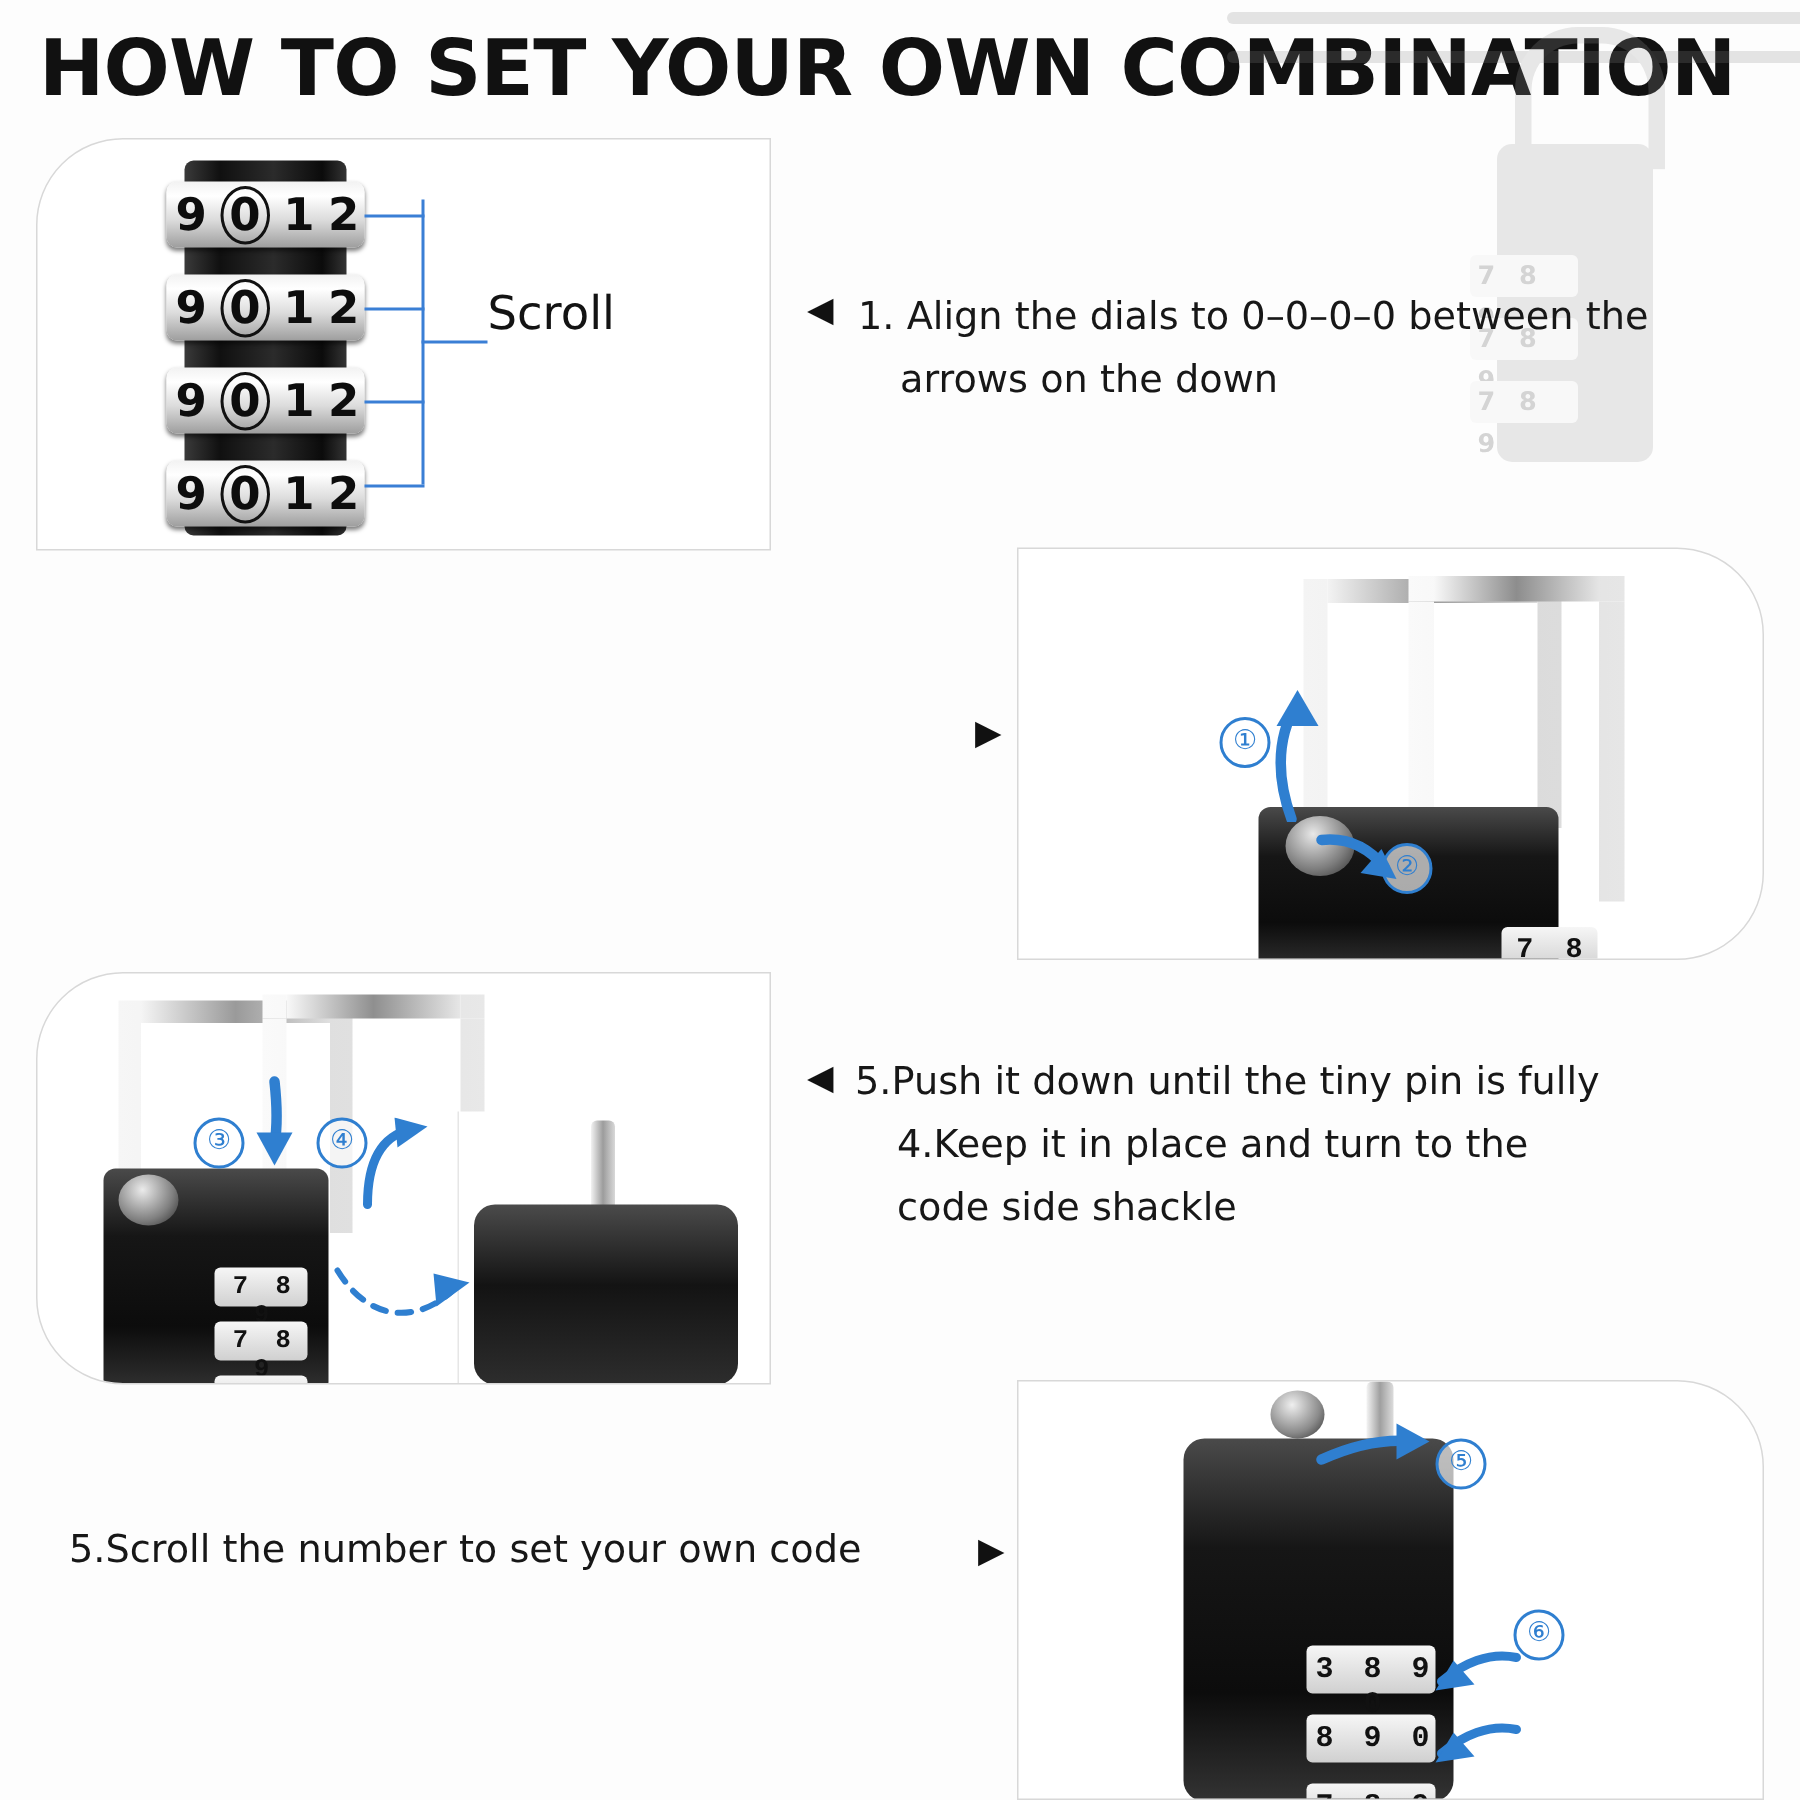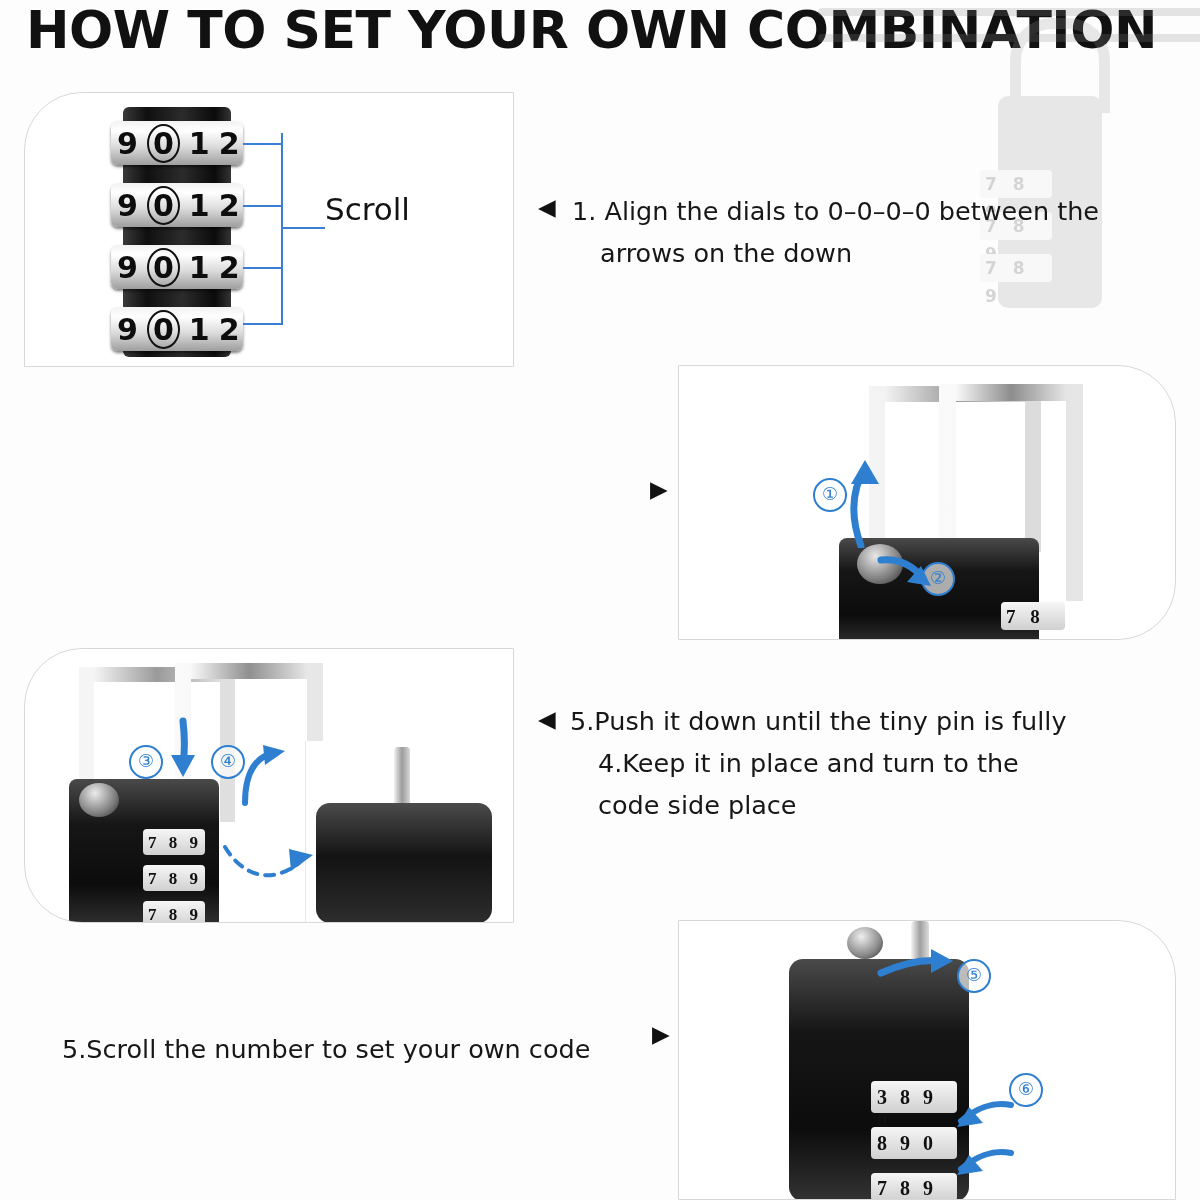--- a/index.html
+++ b/index.html
@@ -19,21 +19,21 @@
     width: 1200px;
     height: 1200px;
     background: #fdfdfd;
     overflow: hidden;
   }
 
   
   .title {
     position: absolute;
     left: 26px;
-    top: 0;
+    top: 16px;
     width: 1160px;
     font-size: 52px;
     font-weight: bold;
     letter-spacing: -0.5px;
     color: #111111;
     white-space: nowrap;
     font-family: "DejaVu Sans", sans-serif;
   }
 
   
@@ -204,25 +204,26 @@
   #panel-shackle { left: 678px; top: 365px; width: 498px; height: 275px; }
   .lockimg { position: absolute; }
   .lockbody-black {
     background: linear-gradient(to bottom,#4a4a4a 0%,#161616 30%,#0c0c0c 70%,#333 100%);
     border-radius: 8px;
   }
   .numwin {
     position: absolute;
     background: linear-gradient(to bottom,#f6f6f6,#d0d0d0);
     border-radius: 4px;
-    font-family: Liberation Serif, serif;
+    font-family: Liberation Mono, monospace;
     font-weight: bold;
     color: #111;
-    text-align: left;
+    text-align: center;
     box-sizing: border-box;
+    margin-top: 16px;
   }
   .circnum {
     position: absolute;
     width: 30px;
     height: 30px;
     border: 2px solid #2f7fd0;
     border-radius: 50%;
     color: #2f7fd0;
     font-size: 18px;
     line-height: 27px;
@@ -240,21 +241,21 @@
   #panel-push { left: 24px; top: 648px; width: 490px; height: 275px; }
 
   
   #steptext-3 { left: 570px; top: 700px; width: 620px; }
   #marker-3 { left: 538px; top: 708px; }
 
   
   #panel-scroll { left: 678px; top: 920px; width: 498px; height: 280px; }
 
   
-  #steptext-4 { left: 62px; top: 1012px; width: 600px; margin-top: 16px; }
+  #steptext-4 { left: 46px; top: 1012px; width: 600px; }
   #marker-4 { left: 652px; top: 1023px; }
 </style>
 </head>
 <body>
 
 <div class="page">
 
   <div class="title">HOW TO SET YOUR OWN COMBINATION</div>
 
   <div class="ghost-lock">
@@ -370,21 +371,21 @@
     <svg class="bluearrow" style="left:196px;top:188px;" width="96" height="48" viewBox="0 0 96 48">
       <path d="M4 10 C26 46 58 44 80 24" stroke="#2f7fd0" stroke-width="4" fill="none" stroke-dasharray="9 8" stroke-linecap="round"></path>
       <path d="M92 18 L70 34 L68 12 Z" fill="#2f7fd0"></path>
     </svg>
   </div>
 
   <div class="arrow-marker" id="marker-3">◀</div>
   <div class="steptext" id="steptext-3">
     <span class="line">5.Push it down until the tiny pin is fully</span>
     <span class="line indent1">4.Keep it in place and turn to the</span>
-    <span class="line indent1">code side place</span>
+    <span class="line indent1">code side shackle</span>
   </div>
 
   <div class="panel rounded-tr" id="panel-scroll">
     <div class="lockimg" style="left:168px;top:6px;width:36px;height:32px;border-radius:50%;background:radial-gradient(circle at 40% 30%,#efefef,#8a8a8a 60%,#2b2b2b 100%);"></div>
     <div class="lockimg" style="left:232px;top:0px;width:18px;height:64px;background:linear-gradient(to right,#f4f4f4,#9f9f9f,#dcdcdc);border-radius:4px;"></div>
     <div class="lockimg lockbody-black" style="left:110px;top:38px;width:180px;height:242px;border-radius:14px;"></div>
     <div class="numwin" style="left:192px;top:160px;width:86px;height:32px;font-size:20px;letter-spacing:4px;padding:5px 0 0 6px;">3 8 9 0</div>
     <div class="numwin" style="left:192px;top:206px;width:86px;height:32px;font-size:20px;letter-spacing:4px;padding:5px 0 0 6px;">8 9 0</div>
     <div class="numwin" style="left:192px;top:252px;width:86px;height:28px;font-size:20px;letter-spacing:4px;padding:4px 0 0 6px;">7 8 9</div>
 

